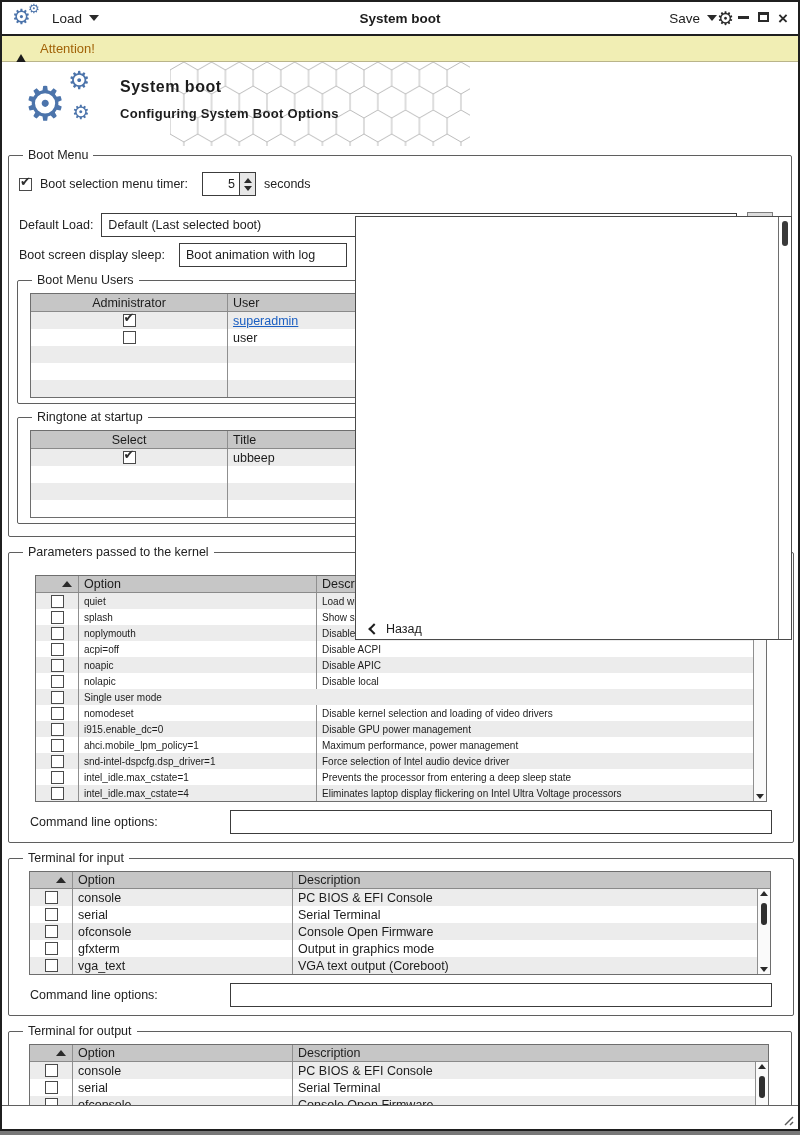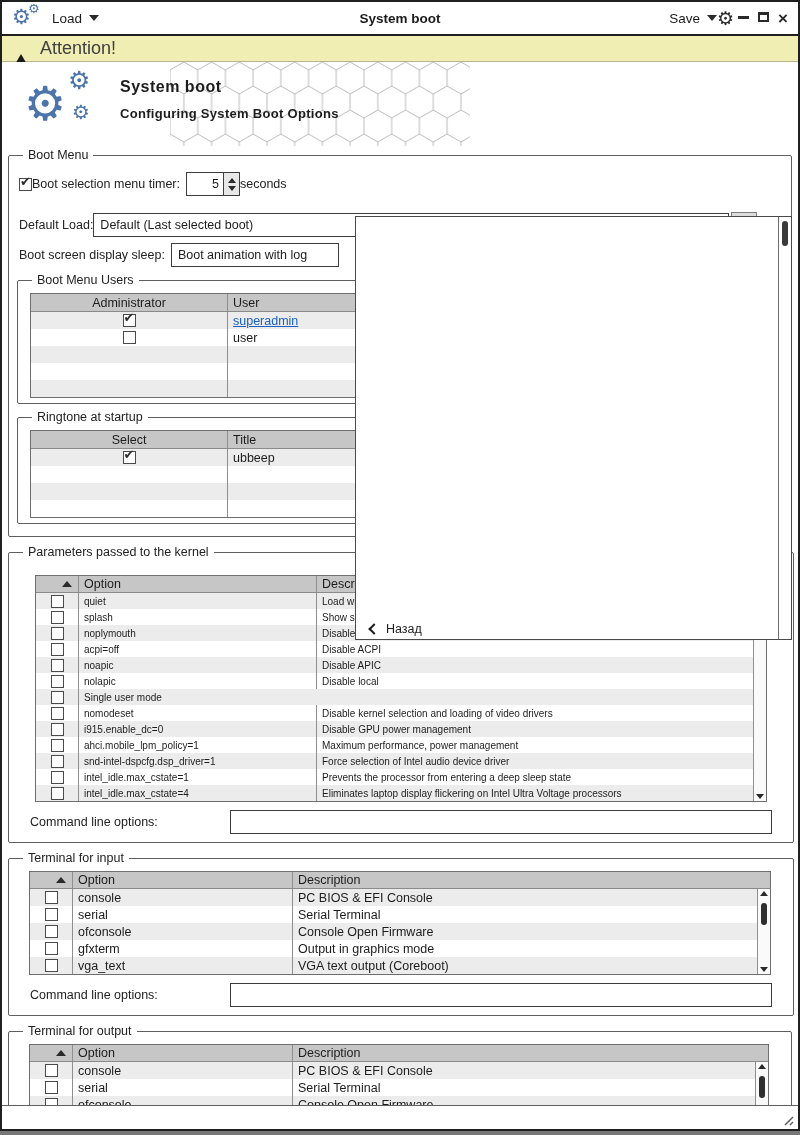--- a/index.html
+++ b/index.html
@@ -21,40 +21,40 @@
 .winbtns{display:flex;align-items:flex-start;gap:9px;margin-left:4px}
 .ic-min{width:11px;height:3px;background:#2a2a2a;margin-top:5px}
 .ic-max{width:11px;height:10px;border:2px solid #2a2a2a;border-top-width:3px;margin-top:1px}
 .ic-close{font-size:17px;line-height:15px;font-weight:bold;color:#2a2a2a}
 
 
 .attention{height:26px;background:#f1eeb4;border-bottom:1px solid #b9b48a;display:flex;align-items:center;gap:9px;padding:0 9px}
 .warn{position:relative;width:20px;height:17px;flex:none}
 .warn .tri{width:0;height:0;border-left:10px solid transparent;border-right:10px solid transparent;border-bottom:17px solid #1b1b1b}
 .warn .ex{position:absolute;left:0;top:3px;width:20px;text-align:center;color:#f1eeb4;font-weight:bold;font-size:11px}
-.attention .atxt{color:#404040;font-size:18px}
+.attention .atxt{color:#a16207;font-size:13px}
 
 
 .banner{height:84px;position:relative;background:#fff;overflow:hidden}
 .hexes{position:absolute;left:168px;top:0;height:84px;width:300px}
 .blogo{position:absolute;left:22px;top:8px;width:92px;height:68px;color:#4c74ab;font-family:"DejaVu Sans",sans-serif}
 .blogo .bg1{position:absolute;left:0;top:10px;font-size:47px;line-height:47px}
 .blogo .bg2{position:absolute;left:44px;top:-2px;font-size:25px;line-height:25px}
 .blogo .bg3{position:absolute;left:48px;top:32px;font-size:20px;line-height:20px}
 .btext{position:absolute;left:118px;top:16px;z-index:2}
 .btitle{font-size:16px;font-weight:bold;letter-spacing:.5px}
 .bsub{font-size:13px;font-weight:bold;margin-top:10px;letter-spacing:.3px}
 
 
 .content{padding:2px 6px 0}
 fieldset{border:1.5px solid #5f5f5f;border-radius:2px;margin:0 0 8px;padding:2px 6px 8px;background:#fff}
 legend{padding:0 5px;margin-left:8px;font-size:12.5px;color:#222}
 fieldset.sub{margin:6px 2px 0;padding:2px 6px 5px}
 
-.frow{display:flex;align-items:center;gap:0}
+.frow{display:flex;align-items:center;gap:8px}
 .lbl{font-size:12.5px;color:#222}
 .timer-row{margin-top:8px;margin-left:4px}
 .dl-row{margin-top:16px;margin-left:4px}
 .dm-row{margin-top:6px;margin-left:4px}
 
 .cb{display:inline-block;width:13px;height:13px;border:1.5px solid #4a4a4a;background:#fff;position:relative;flex:none;vertical-align:middle}
 .cb.checked::after{content:"\2714";position:absolute;left:0px;top:-5px;font-size:13px;color:#2e2e2e;font-family:"DejaVu Sans",sans-serif}
 
 .spinbox{display:flex;height:24px;border:1.5px solid #3c3c3c;width:54px;background:#fff}
 .spinval{flex:1;text-align:right;padding:4px 4px 0 0;font-size:12.5px}

